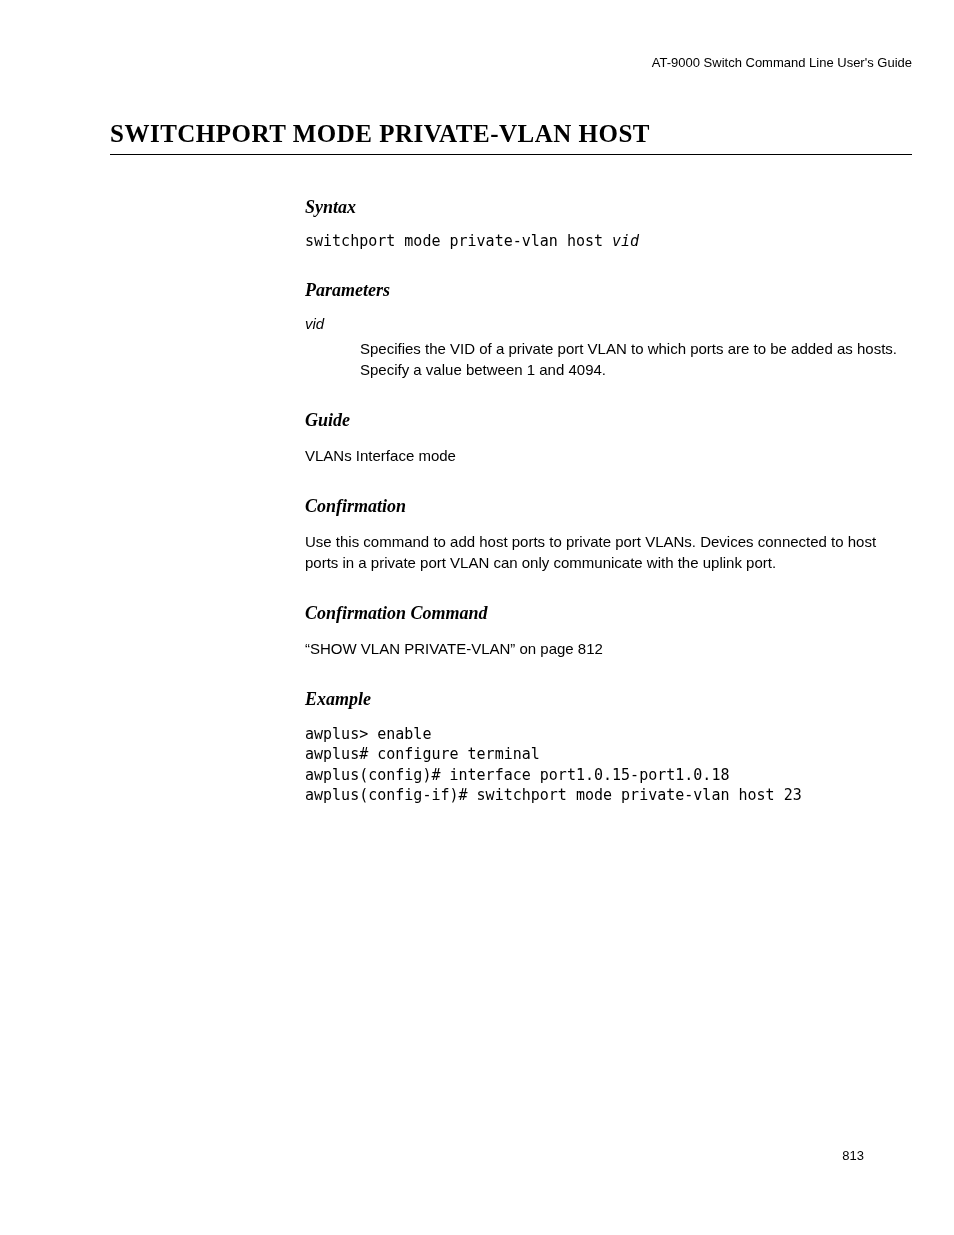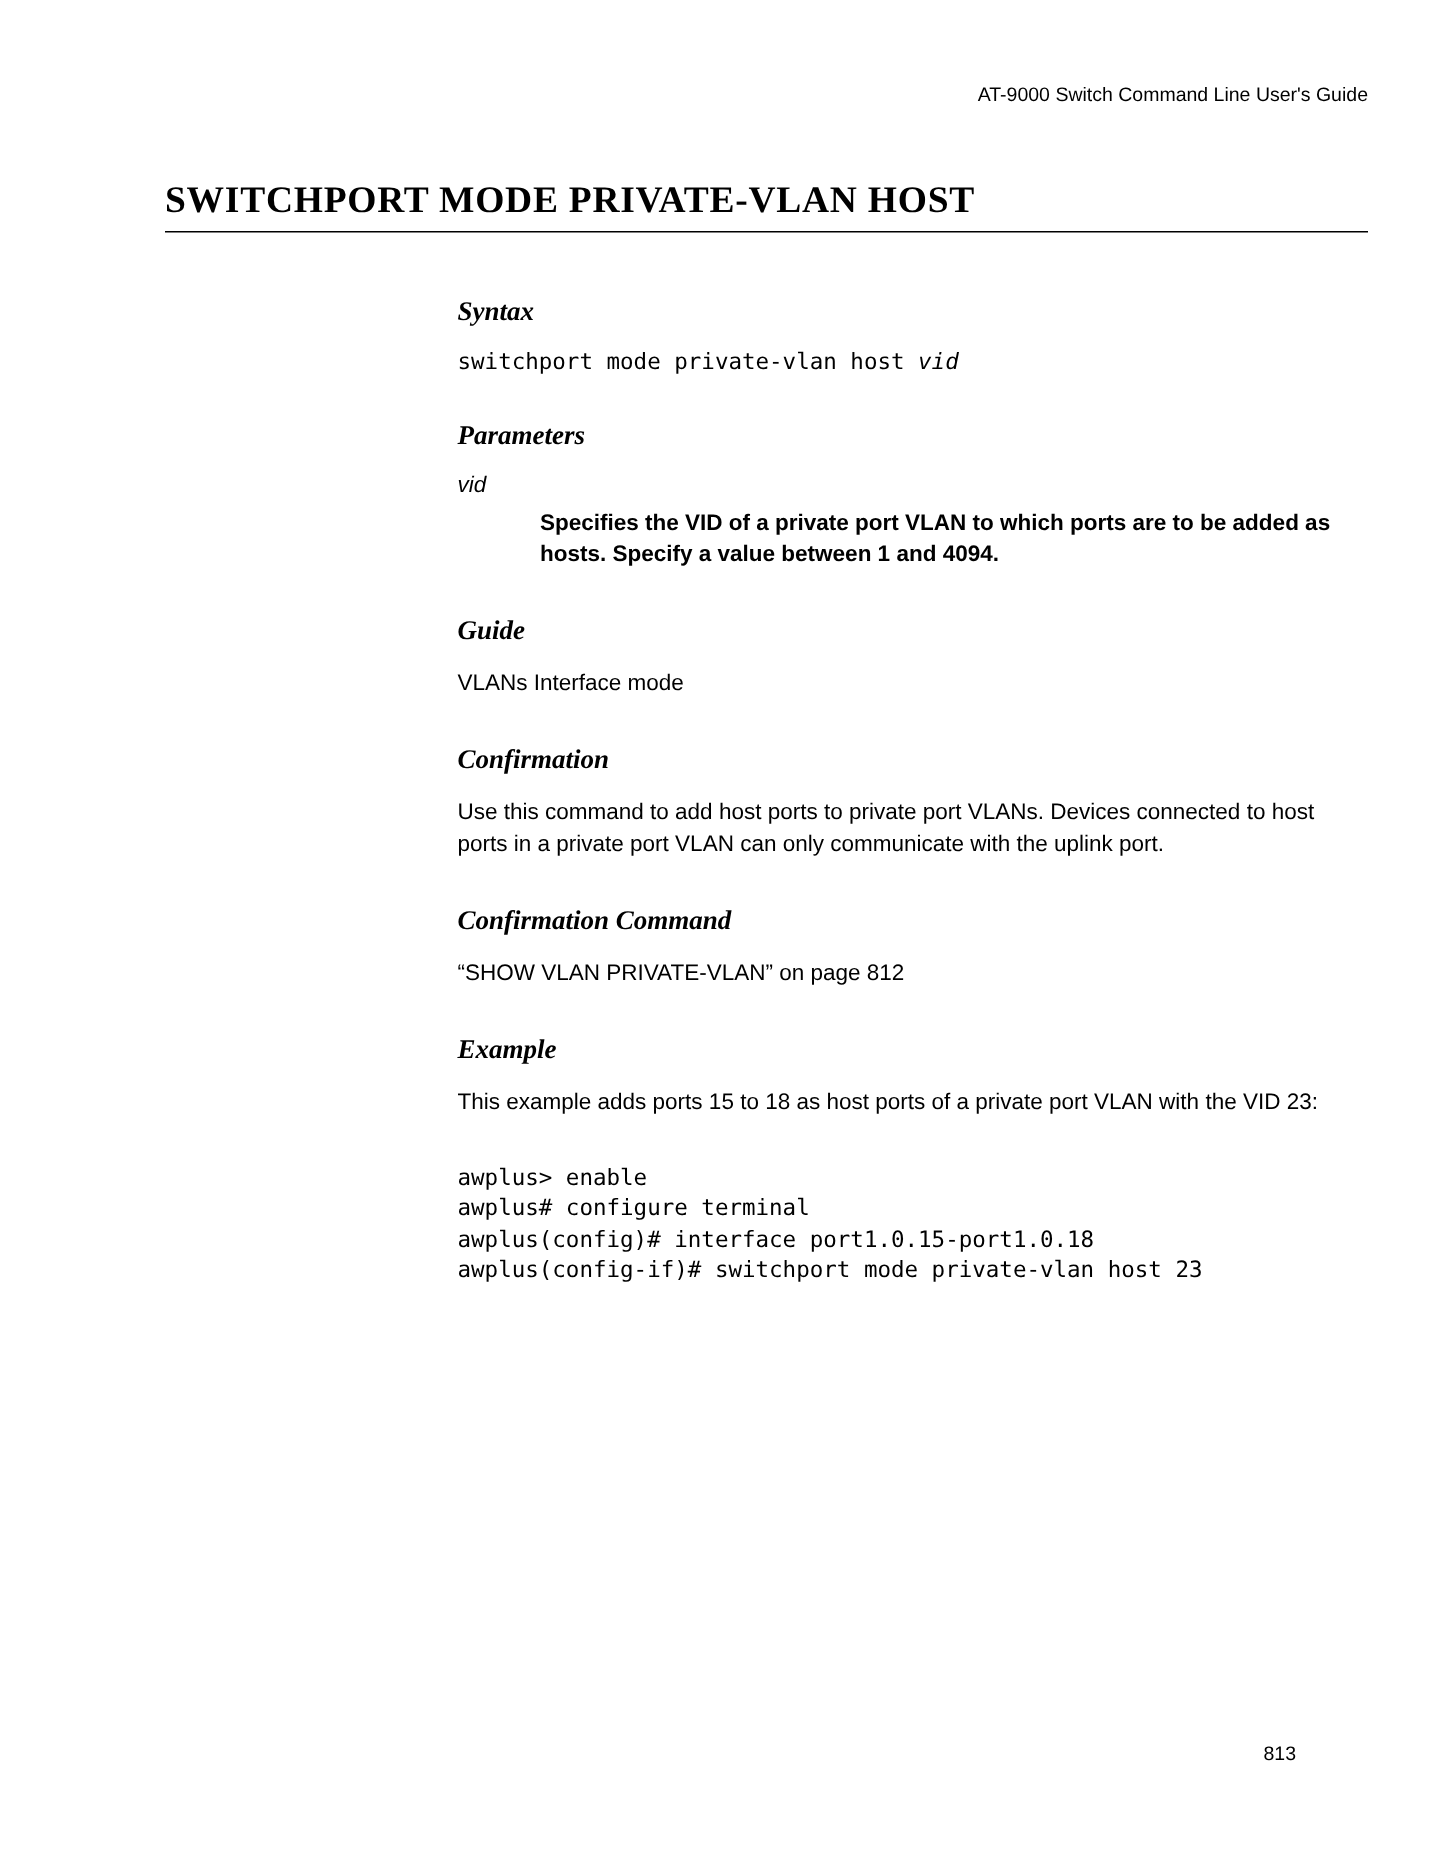--- a/index.html
+++ b/index.html
@@ -48,37 +48,36 @@
     .param-name {
       font-style: italic;
       font-size: 15px;
       margin-bottom: 6px;
     }
     .param-desc {
       font-size: 15px;
       line-height: 1.4;
       margin-left: 55px;
       margin-bottom: 30px;
-      font-weight: bold;
     }
     .body-text {
       font-size: 15px;
       line-height: 1.4;
       margin-bottom: 30px;
     }
     .code-block {
       font-family: "Lucida Console", Monaco, monospace;
       font-size: 15px;
       line-height: 1.35;
       white-space: pre;
       margin-bottom: 30px;
     }
     .page-number {
       position: absolute;
-      bottom: 59px;
+      bottom: 72px;
       right: 90px;
       font-size: 13px;
     }
     .marg-top-sm { margin-top: 4px; }
   </style>
 </head>
 <body>
 
 <div class="page">
   <div class="running-header">AT-9000 Switch Command Line User's Guide</div>
@@ -99,21 +98,20 @@
     <div class="sect-heading">Guide</div>
     <div class="body-text">VLANs Interface mode</div>
 
     <div class="sect-heading">Confirmation</div>
     <div class="body-text">Use this command to add host ports to private port VLANs. Devices connected to host ports in a private port VLAN can only communicate with the uplink port.</div>
 
     <div class="sect-heading">Confirmation Command</div>
     <div class="body-text">“SHOW VLAN PRIVATE-VLAN” on page 812</div>
 
     <div class="sect-heading">Example</div>
-    <div class="body-text">This example adds ports 15 to 18 as host ports of a private port VLAN with the VID 23:</div>
     <div class="code-block">awplus&gt; enable
 awplus# configure terminal
 awplus(config)# interface port1.0.15-port1.0.18
 awplus(config-if)# switchport mode private-vlan host 23</div>
 
   </div>
 </div>
 
 <div class="page-number">813</div>
 

